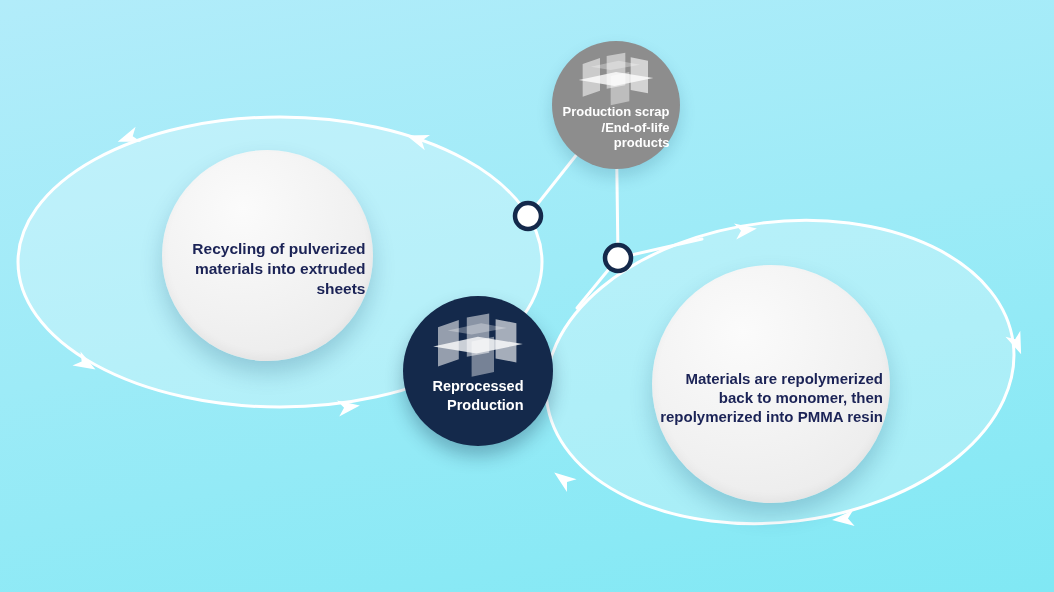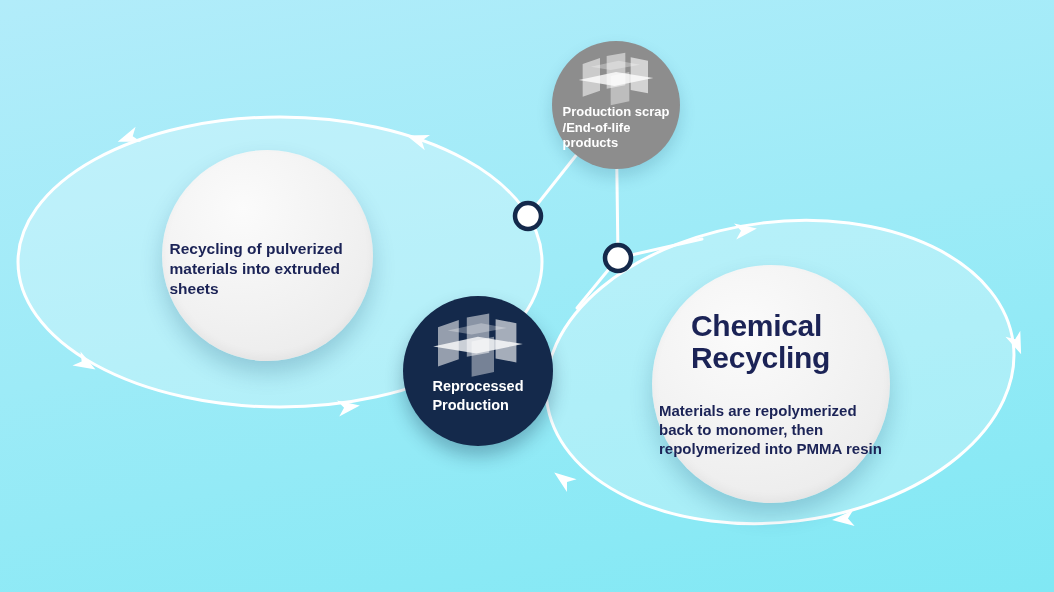--- a/index.html
+++ b/index.html
@@ -14,21 +14,21 @@
     background:linear-gradient(168deg,var(--background-top) 0%,var(--background-mid) 48%,var(--background-bottom) 100%);
   }
   svg.links{position:absolute;left:0;top:0;width:1054px;height:592px;}
   .loop{fill:rgba(255,255,255,0.26);stroke:var(--loop-stroke);stroke-width:3;}
   .link-line{stroke:var(--loop-stroke);stroke-width:3;fill:none;stroke-linecap:round;}
   .arrow{fill:var(--loop-stroke);}
   .junction{fill:#ffffff;stroke:var(--navy);stroke-width:4.5;}
   .node{
     position:absolute;border-radius:50%;
     display:flex;flex-direction:column;align-items:center;justify-content:center;
-    text-align:left;
+    text-align:right;
   }
   .node-white{
     background:radial-gradient(circle at 38% 28%, #fbfbfb 0%, #f1f1f1 55%, #e8e8e8 100%);
     box-shadow:0 12px 22px rgba(15,70,105,0.22), inset 0 -4px 10px rgba(0,0,0,0.04);
     color:var(--text-navy);
   }
   .node-material{left:162px;top:150px;width:211px;height:211px;}
   .node-chemical{left:652px;top:265px;width:238px;height:238px;}
   .node-title{font-size:30px;font-weight:bold;line-height:1.06;letter-spacing:-0.3px;color:var(--text-navy);}
   .node-desc{font-weight:bold;color:var(--text-navy);margin-top:27px;line-height:1.28;}
@@ -123,17 +123,16 @@
       <polygon points="52,42 80,36 80,80 52,86" fill="#ffffff" opacity="0.42"></polygon>
       <polygon points="22,28 64,19 96,25 52,33" fill="#ffffff" opacity="0.30"></polygon>
     </svg>
     <div class="node-label">
       <div>Reprocessed</div>
       <div>Production</div>
     </div>
   </div>
 
   <div class="node node-white node-chemical">
-    <div class="node-title">Chemical Recycling</div>
     <div class="node-desc">Materials are repolymerized back to monomer, then repolymerized into PMMA resin</div>
   </div>
 
 </div>
 
 </body></html>

